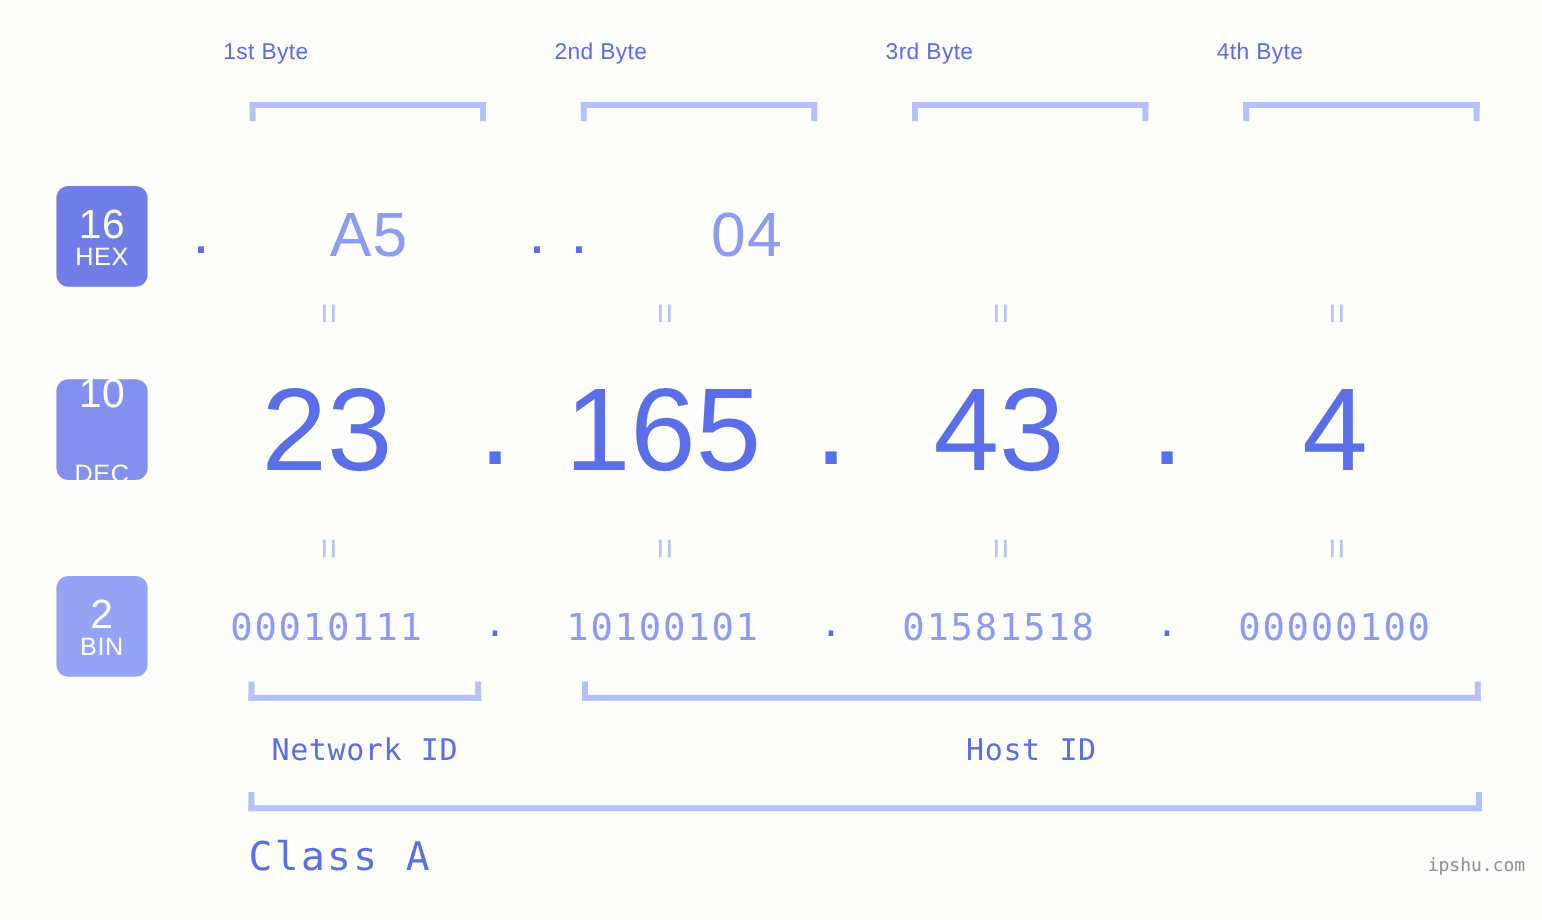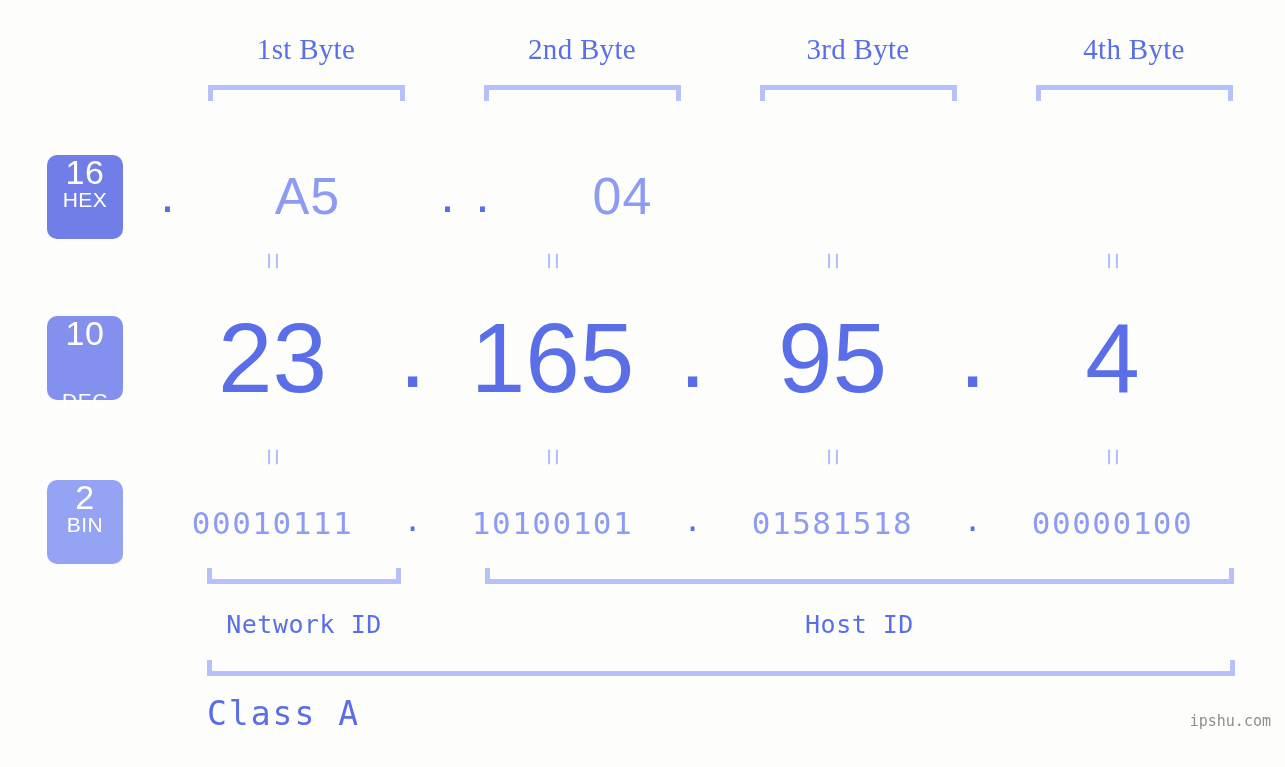--- a/index.html
+++ b/index.html
@@ -18,23 +18,22 @@
     position: relative;
     width: 1285px;
     height: 767px;
   }
 
   
   .byte-label {
     position: absolute;
     top: 33px;
     width: 240px;
-    text-align: center;
-    font-family: Liberation Serif, serif;
-    font-size: 29px;
+    font-family: Liberation Sans, sans-serif;
+    font-size: 19px;
     color: #5a6ee8;
     letter-spacing: 0.3px;
     white-space: nowrap;
   }
 
   
   
   .bracket-down {
     position: absolute;
     border-top: 5px solid #b6c1fb;
@@ -58,20 +57,21 @@
     position: absolute;
     left: 47px;
     width: 76px;
     border-radius: 10px;
     color: #ffffff;
     text-align: center;
     font-family: "Liberation Sans", sans-serif;
     display: flex;
     flex-direction: column;
     align-items: center;
+    justify-content: center;
     line-height: 1;
   }
   .badge .num {
     font-size: 34px;
     font-weight: 400;
     letter-spacing: 0.5px;
   }
   .badge .abbr {
     font-size: 21px;
     font-weight: 400;
@@ -255,21 +255,21 @@
     <div class="eq-cell"><span class="eq-mark">=</span></div>
     <div class="eq-spacer"></div>
     <div class="eq-cell"><span class="eq-mark">=</span></div>
   </div>
 
   <div class="row row-dec">
     <div class="cell">23</div>
     <div class="dot">.</div>
     <div class="cell">165</div>
     <div class="dot">.</div>
-    <div class="cell">95</div>
+    <div class="cell">43</div>
     <div class="dot">.</div>
     <div class="cell">4</div>
   </div>
 
   <div class="eq-row eq-row-2">
     <div class="eq-cell"><span class="eq-mark">=</span></div>
     <div class="eq-spacer"></div>
     <div class="eq-cell"><span class="eq-mark">=</span></div>
     <div class="eq-spacer"></div>
     <div class="eq-cell"><span class="eq-mark">=</span></div>

